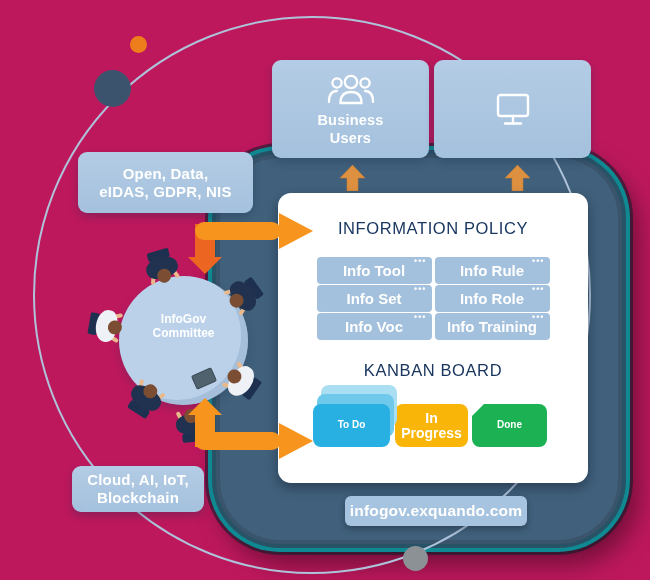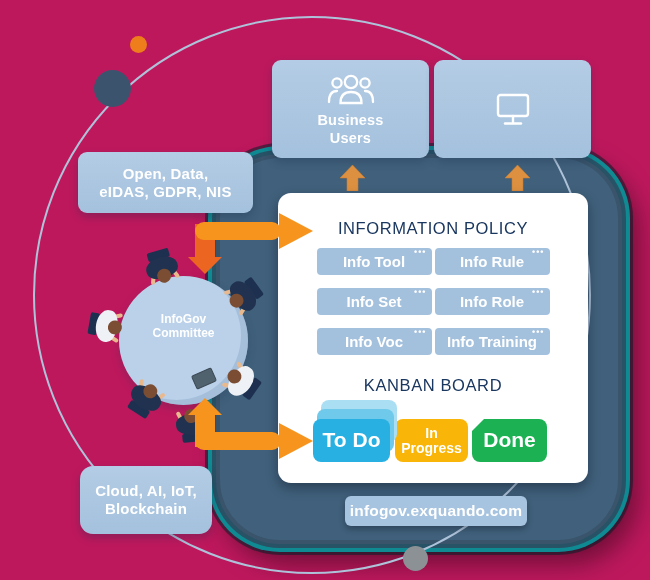--- a/index.html
+++ b/index.html
@@ -26,40 +26,40 @@
   
   .lbox{position:absolute;background:linear-gradient(180deg,#b4cce5 0%,#a4c1dd 100%);
         border-radius:9px;z-index:5;box-shadow:0 4px 9px rgba(25,45,75,.30);
         display:flex;flex-direction:column;align-items:center;justify-content:center;}
   .lbox .label{color:#fff;font-weight:bold;font-size:14.5px;line-height:1.18;text-align:center;
                white-space:pre-line;letter-spacing:.2px;}
   .top-box-1{left:272px;top:60px;width:157px;height:98px;}
   .top-box-2{left:434px;top:60px;width:157px;height:98px;}
   .top-box-1 .label,.top-box-2 .label{margin-top:5px;}
   .side-box-top{left:78px;top:152px;width:175px;height:61px;}
-  .side-box-bottom{left:80px;top:466px;width:132px;height:68px;border-radius:13px;}
+  .side-box-bottom{left:72px;top:466px;width:132px;height:46px;}
   .side-box-top .label,.side-box-bottom .label{font-size:15px;}
 
   
   .mini-arrow{position:absolute;z-index:5;}
 
   
   .white-panel{position:absolute;left:278px;top:193px;width:310px;height:290px;background:#fff;
                border-radius:13px;z-index:5;box-shadow:0 5px 12px rgba(0,5,20,.35);}
   .panel-title{color:#1a3760;font-weight:normal;font-size:16.5px;letter-spacing:.6px;text-align:center;}
   .policy-title{margin-top:26px;}
-  .policy-grid{display:grid;grid-template-columns:115px 115px;grid-auto-rows:27px;gap:13px 3px;
-               justify-content:center;margin-top:10px;}
+  .policy-grid{display:grid;grid-template-columns:115px 115px;grid-auto-rows:27px;gap:1px 3px;
+               justify-content:center;margin-top:19px;}
   .chip{position:relative;background:#a3c0dd;border-radius:4px;color:#fff;font-weight:bold;
         font-size:15px;display:flex;align-items:center;justify-content:center;}
   .chip .dots{position:absolute;top:0px;right:5px;font-size:9px;letter-spacing:1px;line-height:9px;
               color:#fff;font-weight:bold;}
   .kanban-title{margin-top:21px;}
   .kanban-row{position:relative;margin-top:24px;height:44px;}
-  .kcard{position:absolute;border-radius:8px;color:#fff;font-weight:bold;font-size:21px;
+  .kcard{position:absolute;border-radius:8px;color:#fff;font-weight:bold;font-size:10px;
          display:flex;align-items:center;justify-content:center;text-align:center;line-height:1.05;
          white-space:pre-line;}
   .todo-layer{position:absolute;border-radius:8px;}
   .k-todo{left:35px;top:0;width:77px;height:43px;z-index:3;}
   .todo-l2{left:39px;top:-10px;width:77px;height:43px;background:#6fc9ea;z-index:2;}
   .todo-l3{left:43px;top:-19px;width:76px;height:42px;background:#aadef2;z-index:1;}
   .k-prog{left:117px;top:0;width:73px;height:43px;font-size:14px;}
   .k-done{left:194px;top:0;width:75px;height:43px;}
   .k-done .cut{position:absolute;left:-1px;top:-1px;width:0;height:0;
                border-top:14px solid #fff;border-right:14px solid transparent;}

